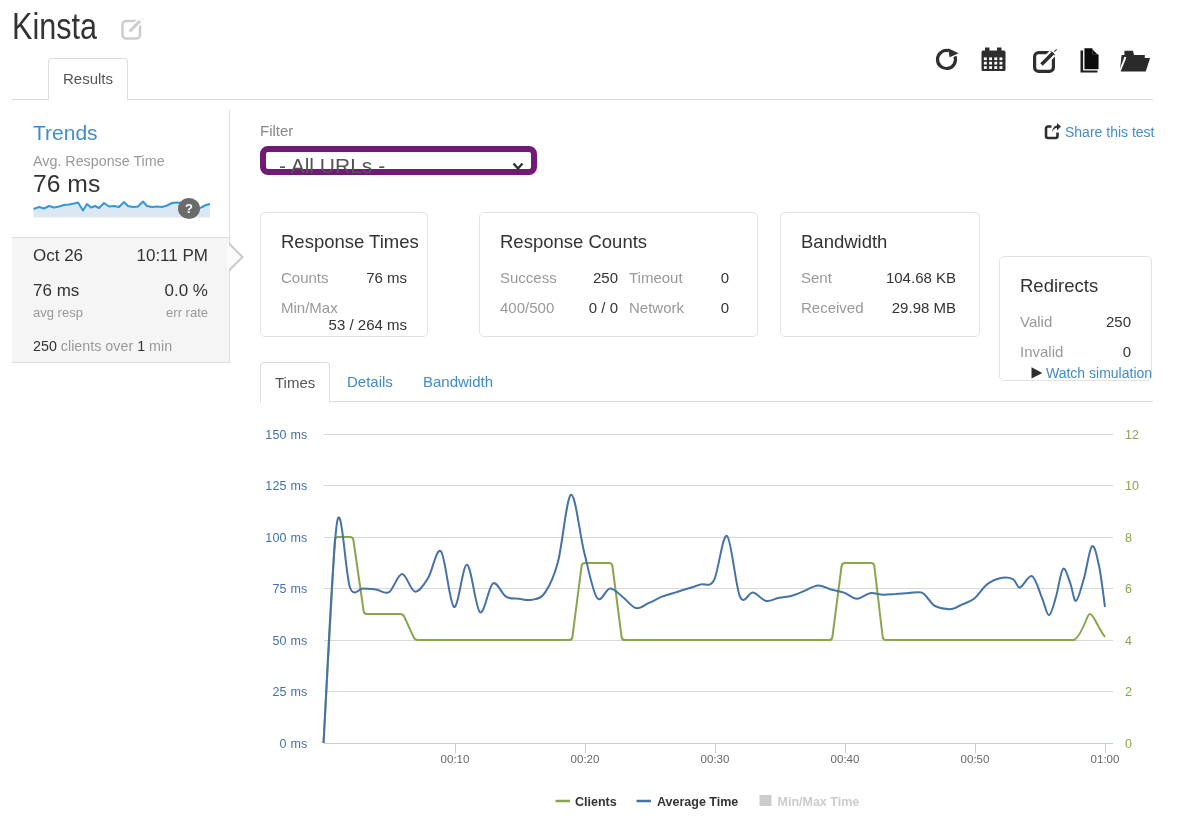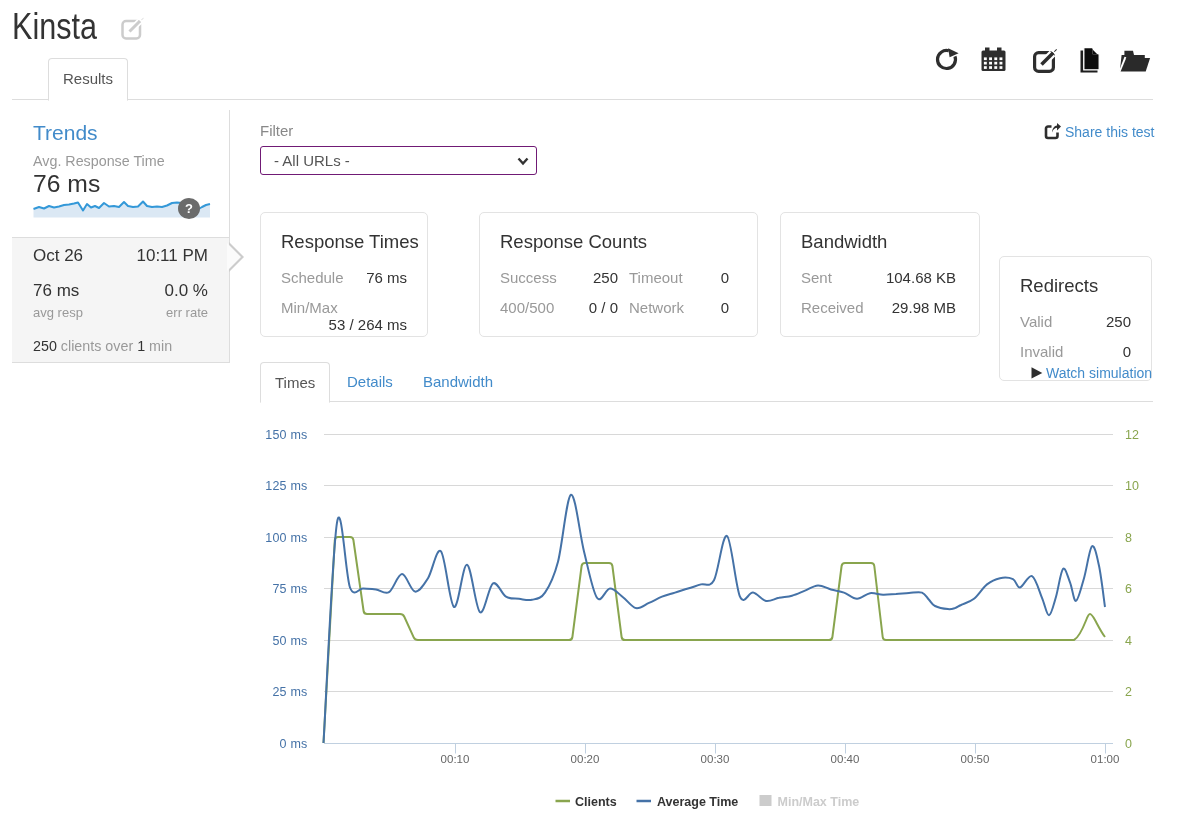--- a/index.html
+++ b/index.html
@@ -24,21 +24,21 @@
 .caret-o { position:absolute; left:229px; top:242px; width:0; height:0; border-top:15px solid transparent; border-bottom:15px solid transparent; border-left:15px solid #ccc; }
 .caret-i { position:absolute; left:227px; top:243px; width:0; height:0; border-top:14px solid transparent; border-bottom:14px solid transparent; border-left:14px solid #fbfbfb; }
 .gb-row1 { top:8px; font-size:17px; color:#333; }
 .gb-row2 { top:43px; font-size:17px; color:#333; }
 .gb-row3 { top:67px; font-size:13px; color:#999; }
 .gb-row4 { top:100px; font-size:14.3px; color:#999; }
 .fr { float:right; }
 .dk { color:#333; }
 
 .filterlabel { position:absolute; left:260px; top:122px; font-size:15px; color:#888; }
-.select { position:absolute; left:260px; top:146px; width:277px; height:29px; border:1px solid #701a75; border-radius:3px; font-size:15px; color:#555; line-height:27px; padding-left:13px; background:#fff; }
+.select { position:absolute; left:260px; top:146px; width:277px; height:29px; border:6px solid #701a75; border-radius:8px; font-size:21px; color:#555; line-height:27px; padding-left:13px; background:#fff; }
 .share { position:absolute; top:123px; left:1044px; white-space:nowrap; font-size:14px; }
 
 .card { position:absolute; top:212px; border:1px solid #e3e3e3; border-radius:5px; height:125px; }
 .card h4 { font-size:18.5px; font-weight:500; color:#333; position:absolute; top:18px; left:20px; white-space:nowrap; }
 .card .row { position:absolute; left:20px; right:20px; font-size:15px; height:16px; }
 .card .lbl { color:#999; }
 .card .val { float:right; color:#333; }
 
 .ctabs { position:absolute; left:260px; top:362px; width:893px; height:40px; border-bottom:1px solid #ddd; }
 .ctabs .tab { position:absolute; top:0; height:40px; padding:10px 14px; font-size:15px; line-height:20px; }
@@ -122,21 +122,21 @@
 <div class="select">- All URLs -<svg style="position:absolute;right:7px;top:9px;" width="12" height="10" viewBox="0 0 12 10">
       <path d="M1.5 2.5 L6 7.5 L10.5 2.5" fill="none" stroke="#333" stroke-width="2.4"></path>
     </svg></div>
 <div class="share"><svg style="vertical-align:-3px;margin-right:4px;" width="17" height="17" viewBox="0 0 17 17">
       <path d="M 13.5 9.5 V 13 A 2 2 0 0 1 11.5 15 H 4 A 2 2 0 0 1 2 13 V 5.5 A 2 2 0 0 1 4 3.5 H 7.5" fill="none" stroke="#2e2e2e" stroke-width="2.6"></path>
       <path d="M 8 9.5 C 9 6.5 10.5 5.2 13 4.8 L 13 7.5 L 17 3.5 L 13 0 L 13 2.4 C 9.8 2.8 8.2 6 8 9.5 Z" fill="#2e2e2e"></path>
     </svg><a>Share this test</a></div>
 
 <div class="card" style="left:260px; width:168px;">
   <h4>Response Times</h4>
-  <div class="row" style="top:56px;"><span class="lbl">Schedule</span><span class="val">76 ms</span></div>
+  <div class="row" style="top:56px;"><span class="lbl">Counts</span><span class="val">76 ms</span></div>
   <div class="row" style="top:86px;"><span class="lbl">Min/Max</span><span class="val">53 / 264 ms</span></div>
 </div>
 <div class="card" style="left:479px; width:279px;">
   <h4>Response Counts</h4>
   <div class="row" style="top:56px; right:139px;"><span class="lbl">Success</span><span class="val">250</span></div>
   <div class="row" style="top:56px; left:149px; right:28px;"><span class="lbl">Timeout</span><span class="val">0</span></div>
   <div class="row" style="top:86px; right:139px;"><span class="lbl">400/500</span><span class="val">0 / 0</span></div>
   <div class="row" style="top:86px; left:149px; right:28px;"><span class="lbl">Network</span><span class="val">0</span></div>
 </div>
 <div class="card" style="left:780px; width:200px;">

